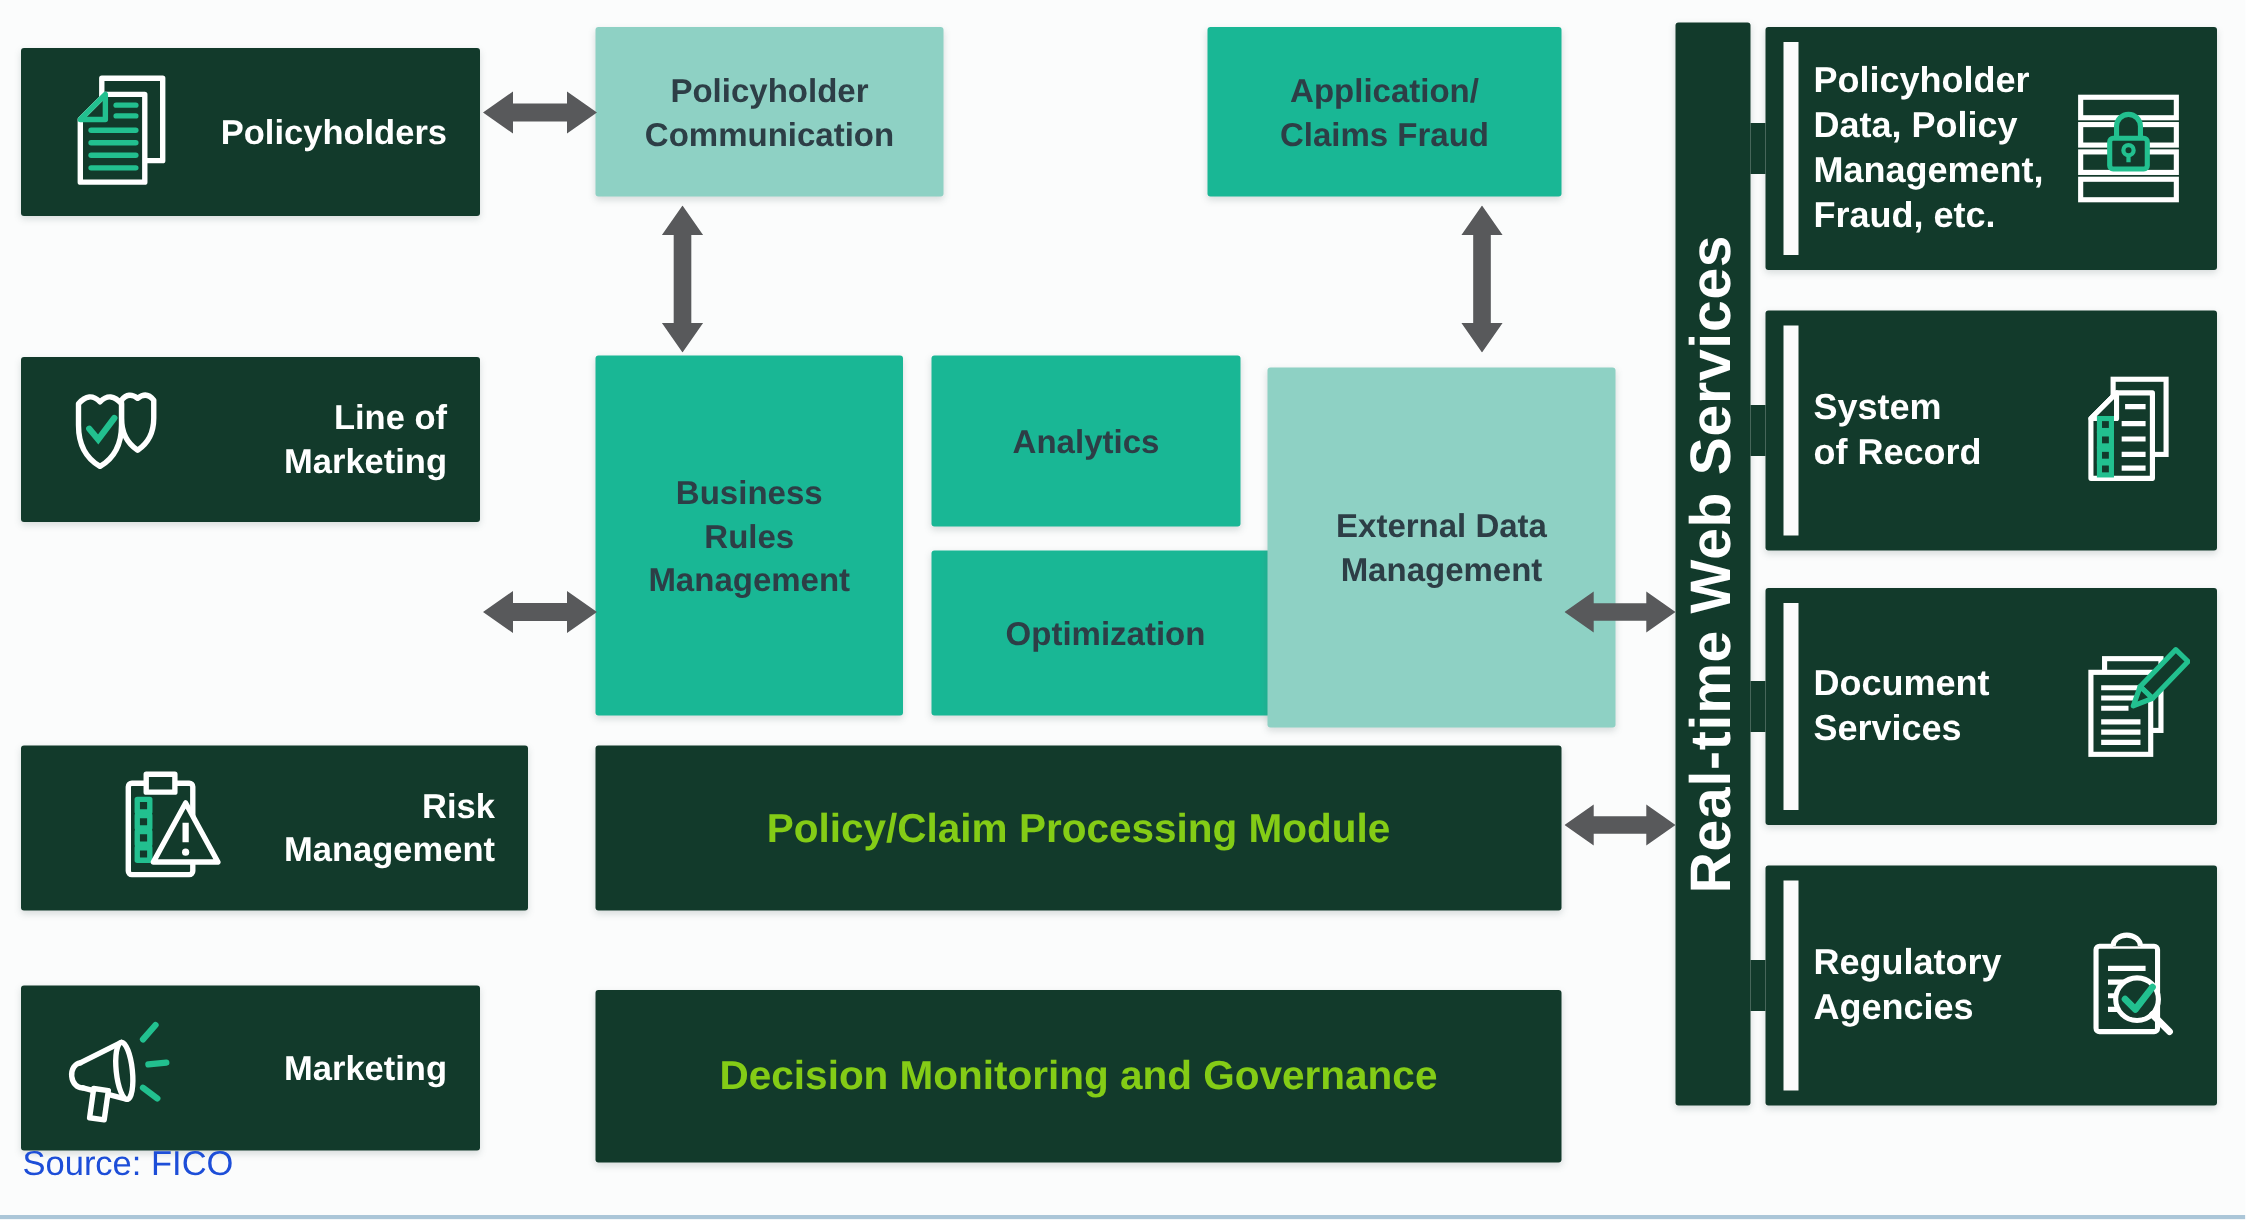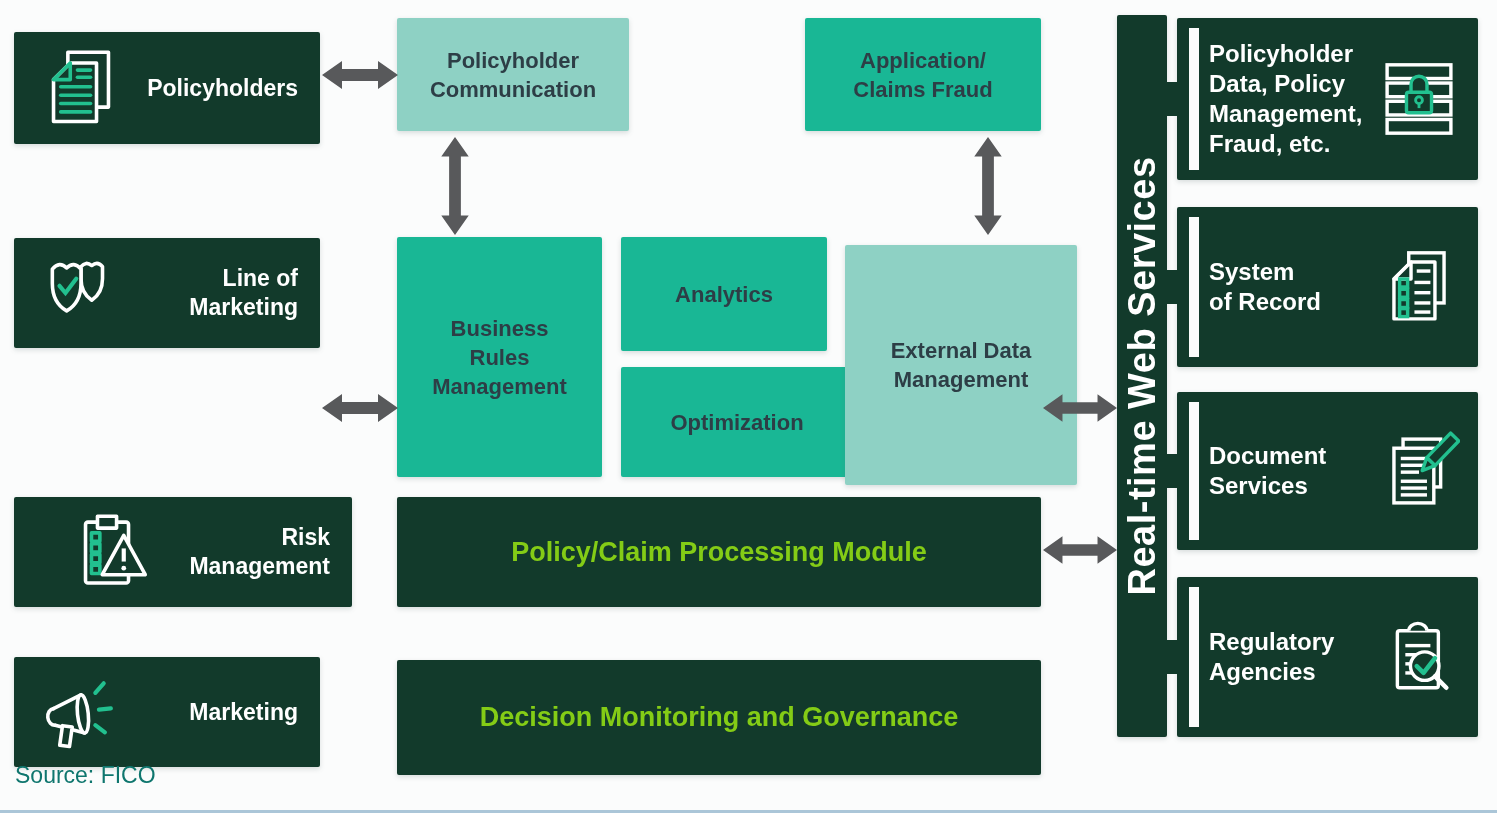--- a/index.html
+++ b/index.html
@@ -27,21 +27,21 @@
         border-radius:2px;box-shadow:0 2px 5px rgba(90,110,110,.22);}
   .vbar .vlbl{position:absolute;left:50%;top:50%;transform:translate(-50%,-50%) rotate(-90deg);
         white-space:nowrap;color:#fff;font-size:38px;font-weight:700;letter-spacing:.5px;}
   .rbox{left:1177px;width:301px;background:#123A2B;}
   .rbox .rlbl{flex:1;color:#fff;font-size:24px;font-weight:700;line-height:30px;margin-left:32px;}
   .rbox .icon{flex:0 0 auto;margin-right:18px;}
   .rconn-slot{position:absolute;left:12px;top:10px;bottom:10px;width:10px;background:#fbfcfc;}
   .rconn-stub{position:absolute;left:-10px;top:50%;transform:translateY(-50%);
               width:10px;height:34px;background:#123A2B;}
   .arrow{position:absolute;}
-  .src{position:absolute;left:15px;top:762px;font-size:23px;color:#0f766e;}
+  .src{position:absolute;left:15px;top:762px;font-size:23px;color:#1d4ed8;}
   .bottom-rule{position:absolute;left:0;right:0;bottom:0;height:3px;background:#abc6d8;}
   svg{display:block;}
 </style>
 </head>
 <body>
 
 <div class="stage">
 
   <div class="box dark lbox" style="top:20px;height:112px;margin-top:12px;">
     <svg class="icon" width="86" height="86" viewBox="0 0 72 72">

